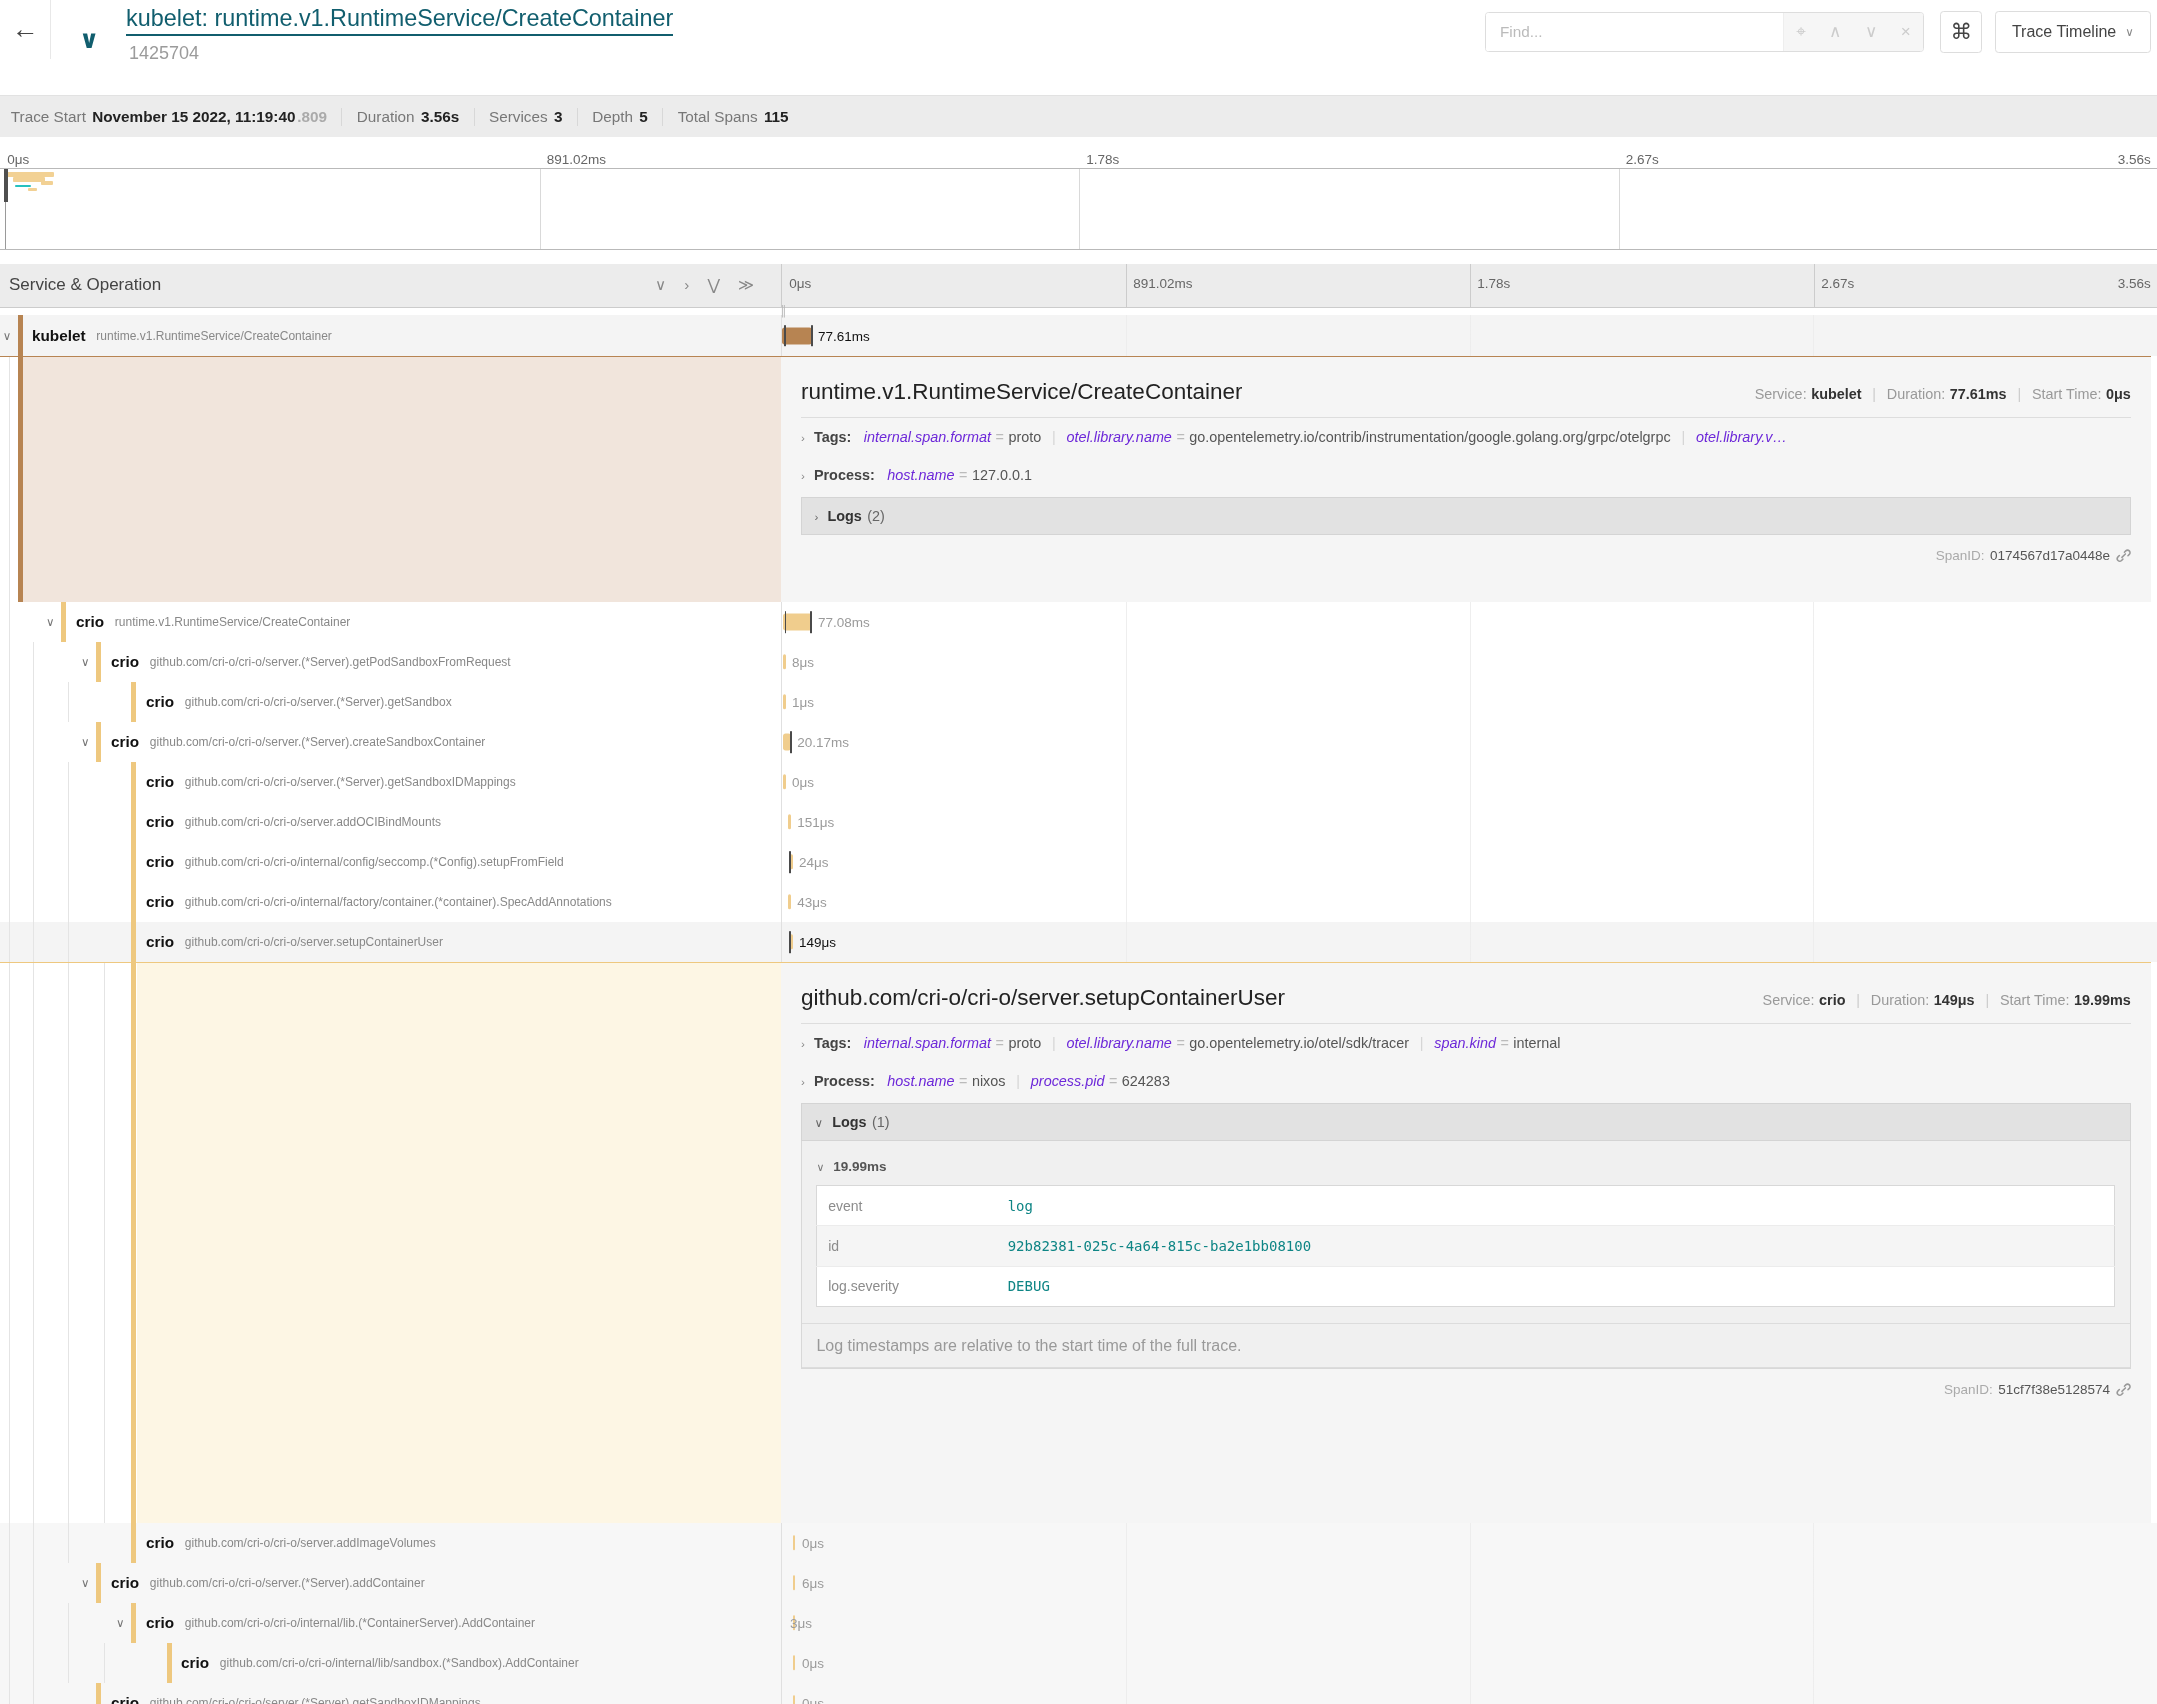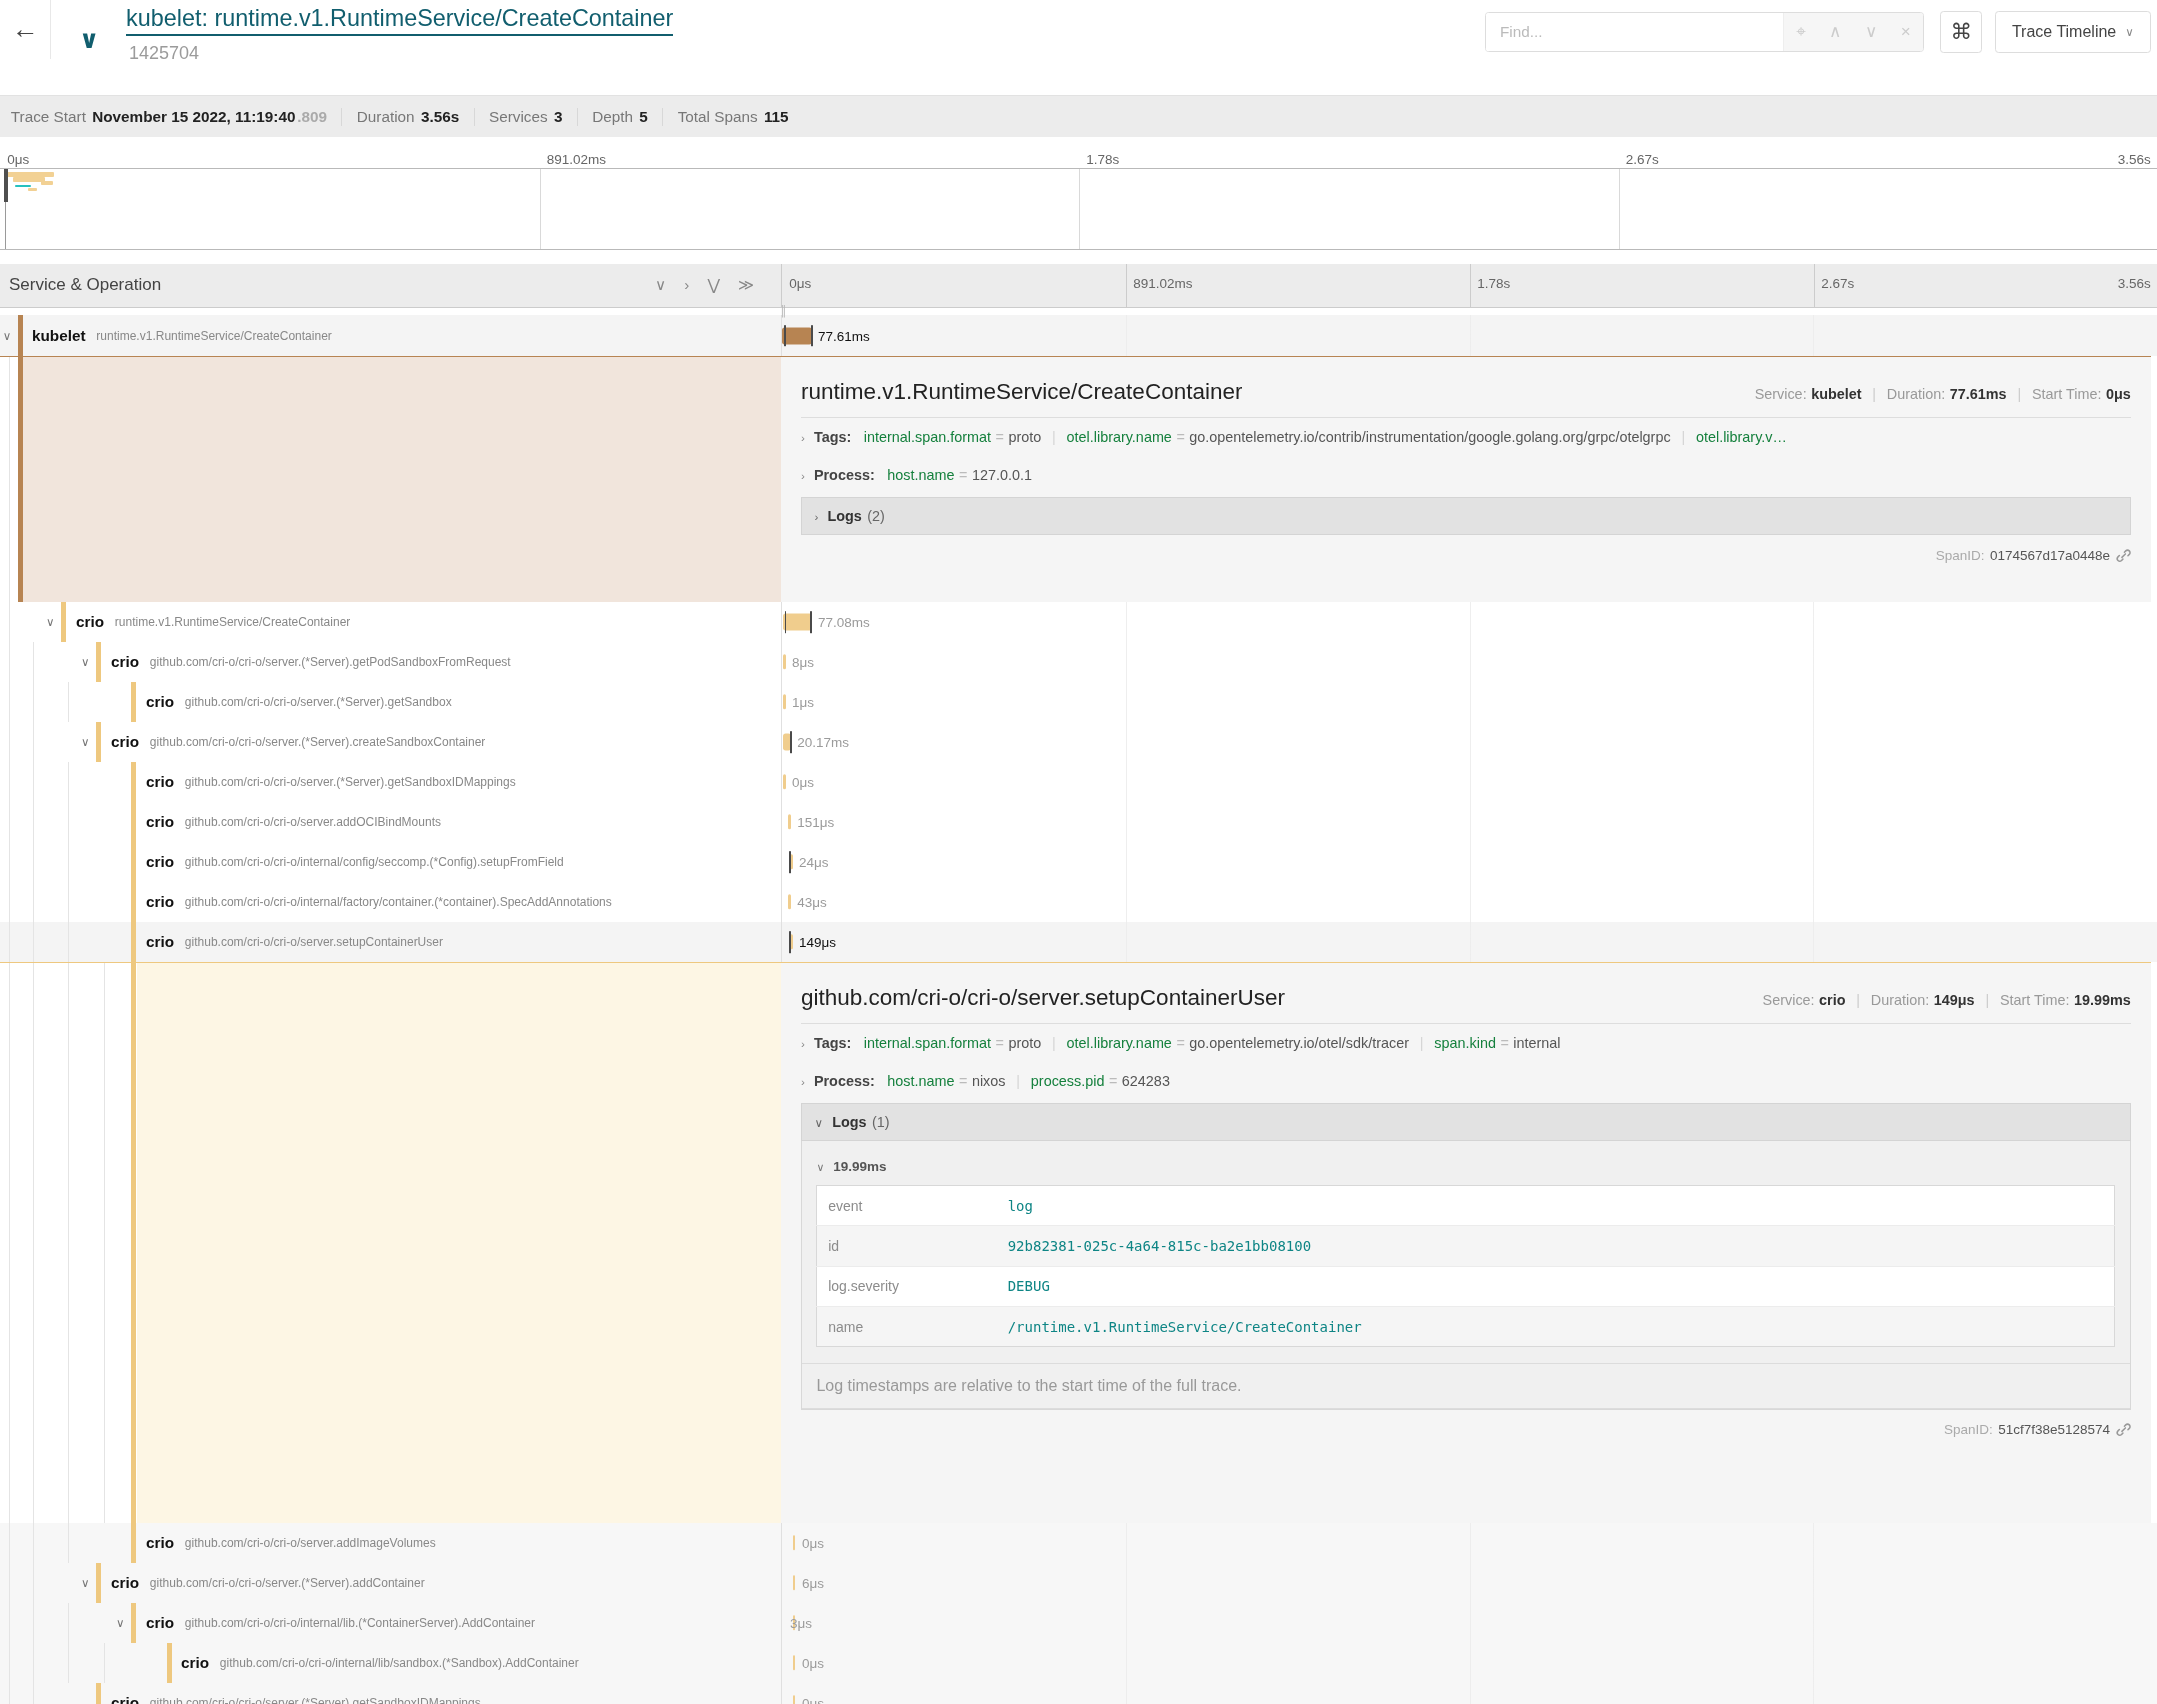--- a/index.html
+++ b/index.html
@@ -81,21 +81,21 @@
   .detail-panel { flex:1; background:#f5f5f5; padding:12.6px 20px 0 20px; overflow:hidden; }
   .dp-head { display:flex; align-items:baseline; padding:9px 0 12.6px 0; border-bottom:0.9px solid #ddd; }
   .dp-title { font-size:22.5px; font-weight:normal; color:#222; white-space:nowrap; overflow:hidden; }
   .dp-meta { margin-left:auto; display:flex; align-items:baseline; white-space:nowrap; font-size:14.4px; color:#999; }
   .dp-meta b { color:#333; margin-left:4.5px; }
   .dp-meta .sep { margin:0 10.8px; color:#ccc; }
   .dp-line { display:flex; align-items:baseline; padding:10.8px 0; font-size:14.4px; }
   .dp-line .chev { color:#888; font-size:11.7px; margin-right:9px; }
   .dp-line .lbl { font-weight:bold; color:#444; margin-right:12.6px; }
   .kv { color:#666; white-space:nowrap; }
-  .kv .k { color:#15803d; } .kv .eq { color:#bbb; margin:0 4.5px; } .kv .v { color:#555; }
+  .kv .k { color:#6d28d9;font-style:italic; } .kv .eq { color:#bbb; margin:0 4.5px; } .kv .v { color:#555; }
   .kv-sep { margin:0 10.8px; color:#d5d5d5; }
   .logs-bar { display:flex; align-items:baseline; background:#e2e2e2; border:0.9px solid #d4d4d4; padding:10px 12.6px; font-size:14.4px; margin-top:3.6px; cursor:pointer; }
   .logs-bar .chev { color:#666; font-size:11.7px; margin-right:9px; }
   .logs-bar .lbl { font-weight:bold; color:#333; margin-right:5.4px; }
   .logs-bar .count { color:#666; }
   .spanid-row { display:flex; justify-content:flex-end; align-items:center; gap:5.4px; margin-top:12.6px; font-size:13.5px; color:#aaa; }
   .spanid-row b { color:#555; font-weight:normal; }
   .link-icon { width:15.3px; height:15.3px; cursor:pointer; }
 
   
@@ -461,24 +461,20 @@
                     <td class="val">log</td>
                   </tr>
                   <tr>
                     <td class="key">id</td>
                     <td class="val">92b82381-025c-4a64-815c-ba2e1bb08100</td>
                   </tr>
                   <tr>
                     <td class="key">log.severity</td>
                     <td class="val">DEBUG</td>
                   </tr>
-                  <tr>
-                    <td class="key">name</td>
-                    <td class="val">/runtime.v1.RuntimeService/CreateContainer</td>
-                  </tr>
                 </tbody>
             </table>
           </div>
           <div class="log-note">Log timestamps are relative to the start time of the full trace.</div>
         </div>
         <div class="spanid-row">
           <span>SpanID:</span>
           <b>51cf7f38e5128574</b>
           <svg class="link-icon" viewBox="0 0 16 16" fill="none" stroke="#999" stroke-width="1.6" stroke-linecap="round">
             <path d="M6.2 9.8l3.6-3.6"></path>

